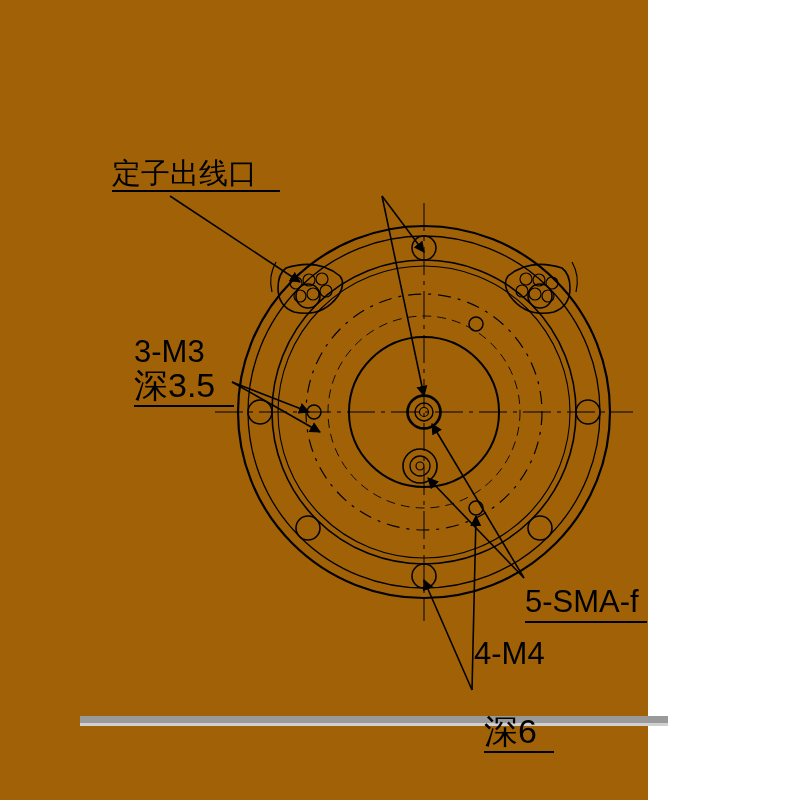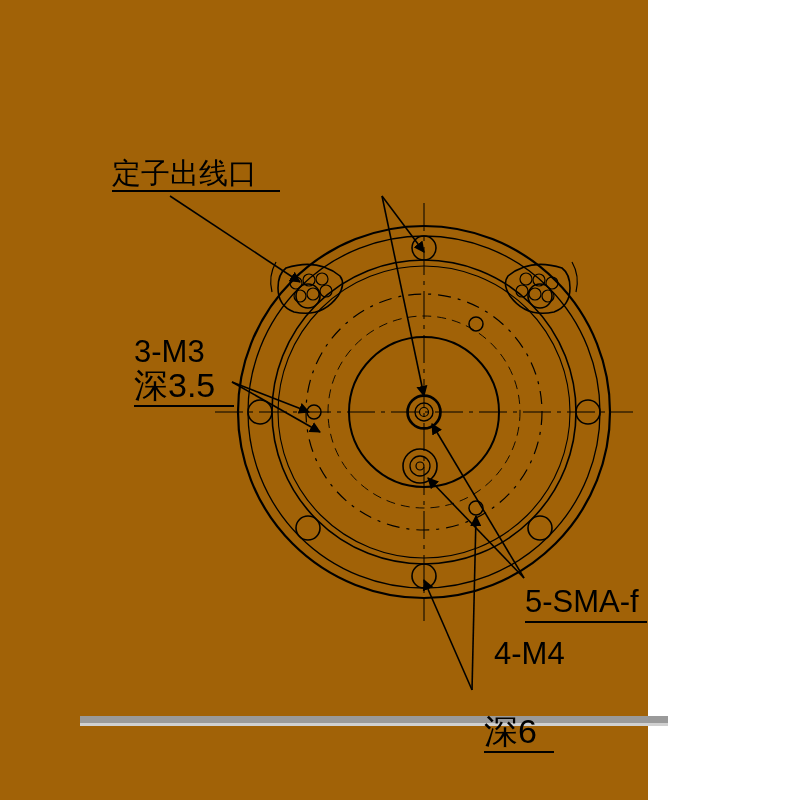--- a/index.html
+++ b/index.html
@@ -171,21 +171,21 @@
   <div class="lbl lbl-sub" style="left:134px; top:368px;">
     <span>深3.5</span>
     <div style="height:2px;background:#000;width:100px;margin-top:1px;"></div>
   </div>
 
   <div class="lbl lbl-main" style="left:525px; top:586px;">
     <span>5-SMA-f</span>
     <div style="height:2px;background:#000;width:122px;margin-top:2px;"></div>
   </div>
 
-  <div class="lbl lbl-main" style="left:486px; top:638px;padding-left:8px;">
+  <div class="lbl lbl-main" style="left:474px; top:638px;">
     <span>4-M4</span>
   </div>
 
   <div class="lbl lbl-sub" style="left:484px; top:714px;">
     <span>深6</span>
     <div style="height:2px;background:#000;width:70px;margin-top:1px;"></div>
   </div>
 
 </div>
 

